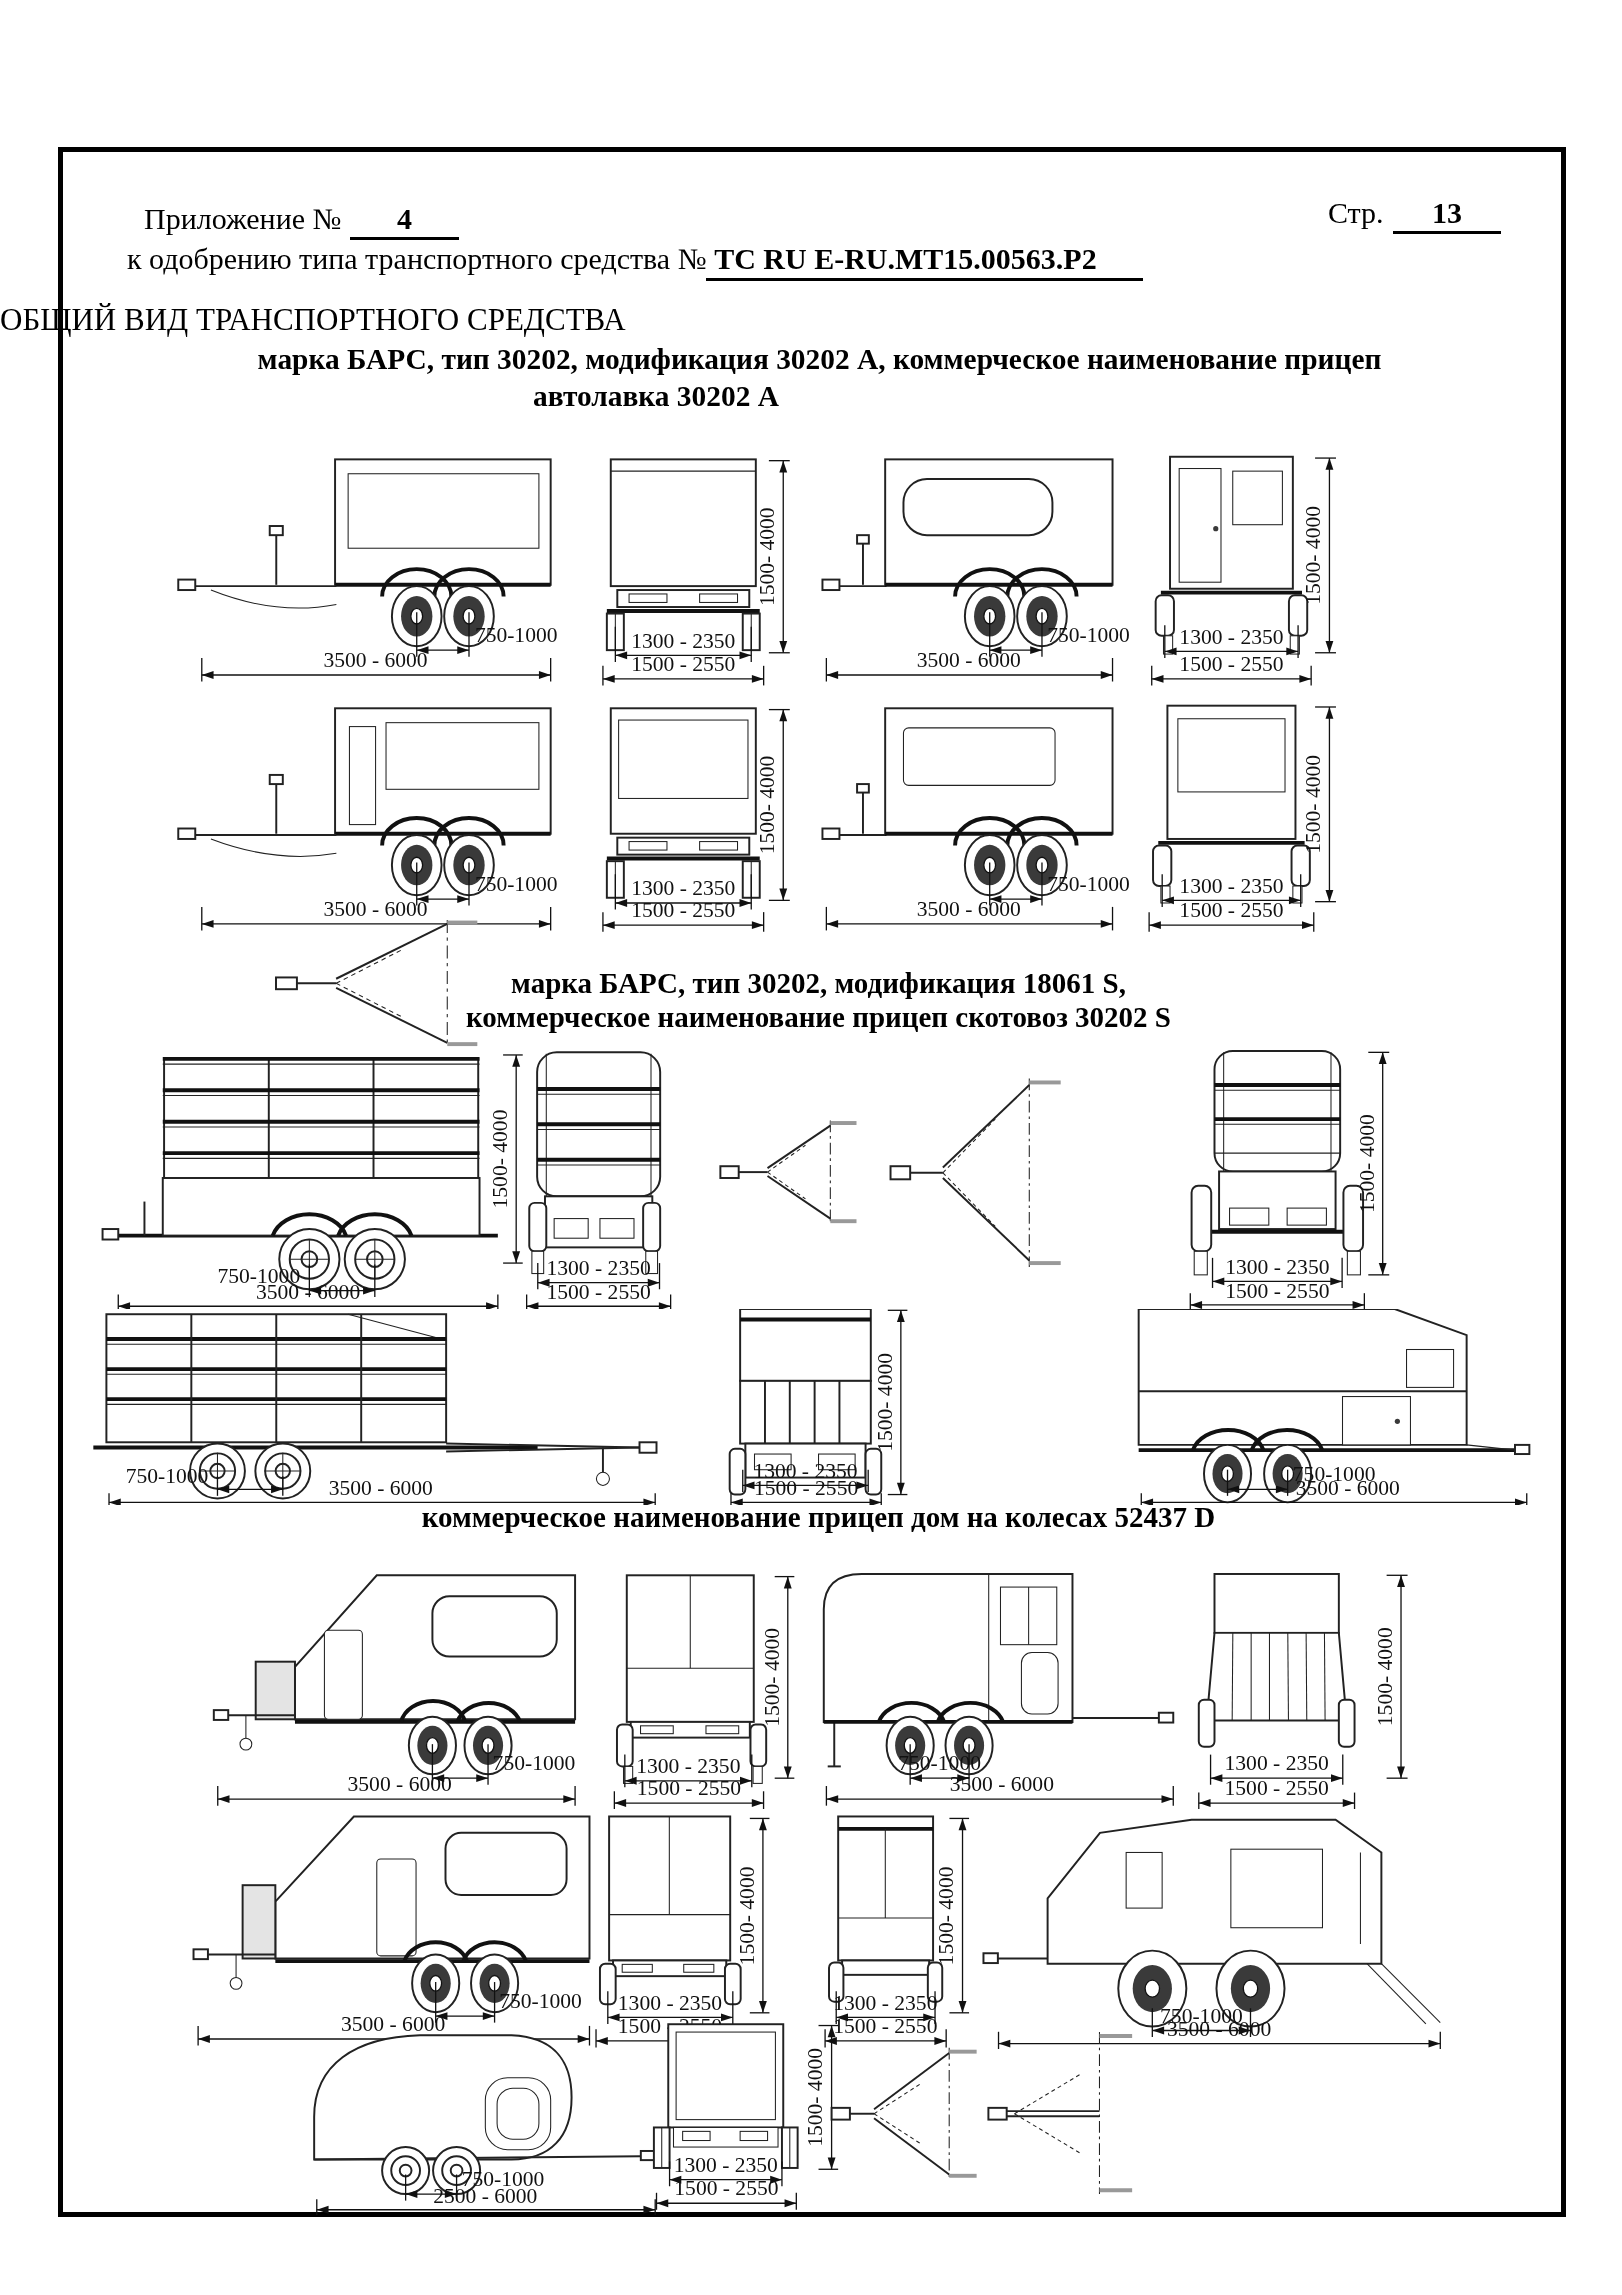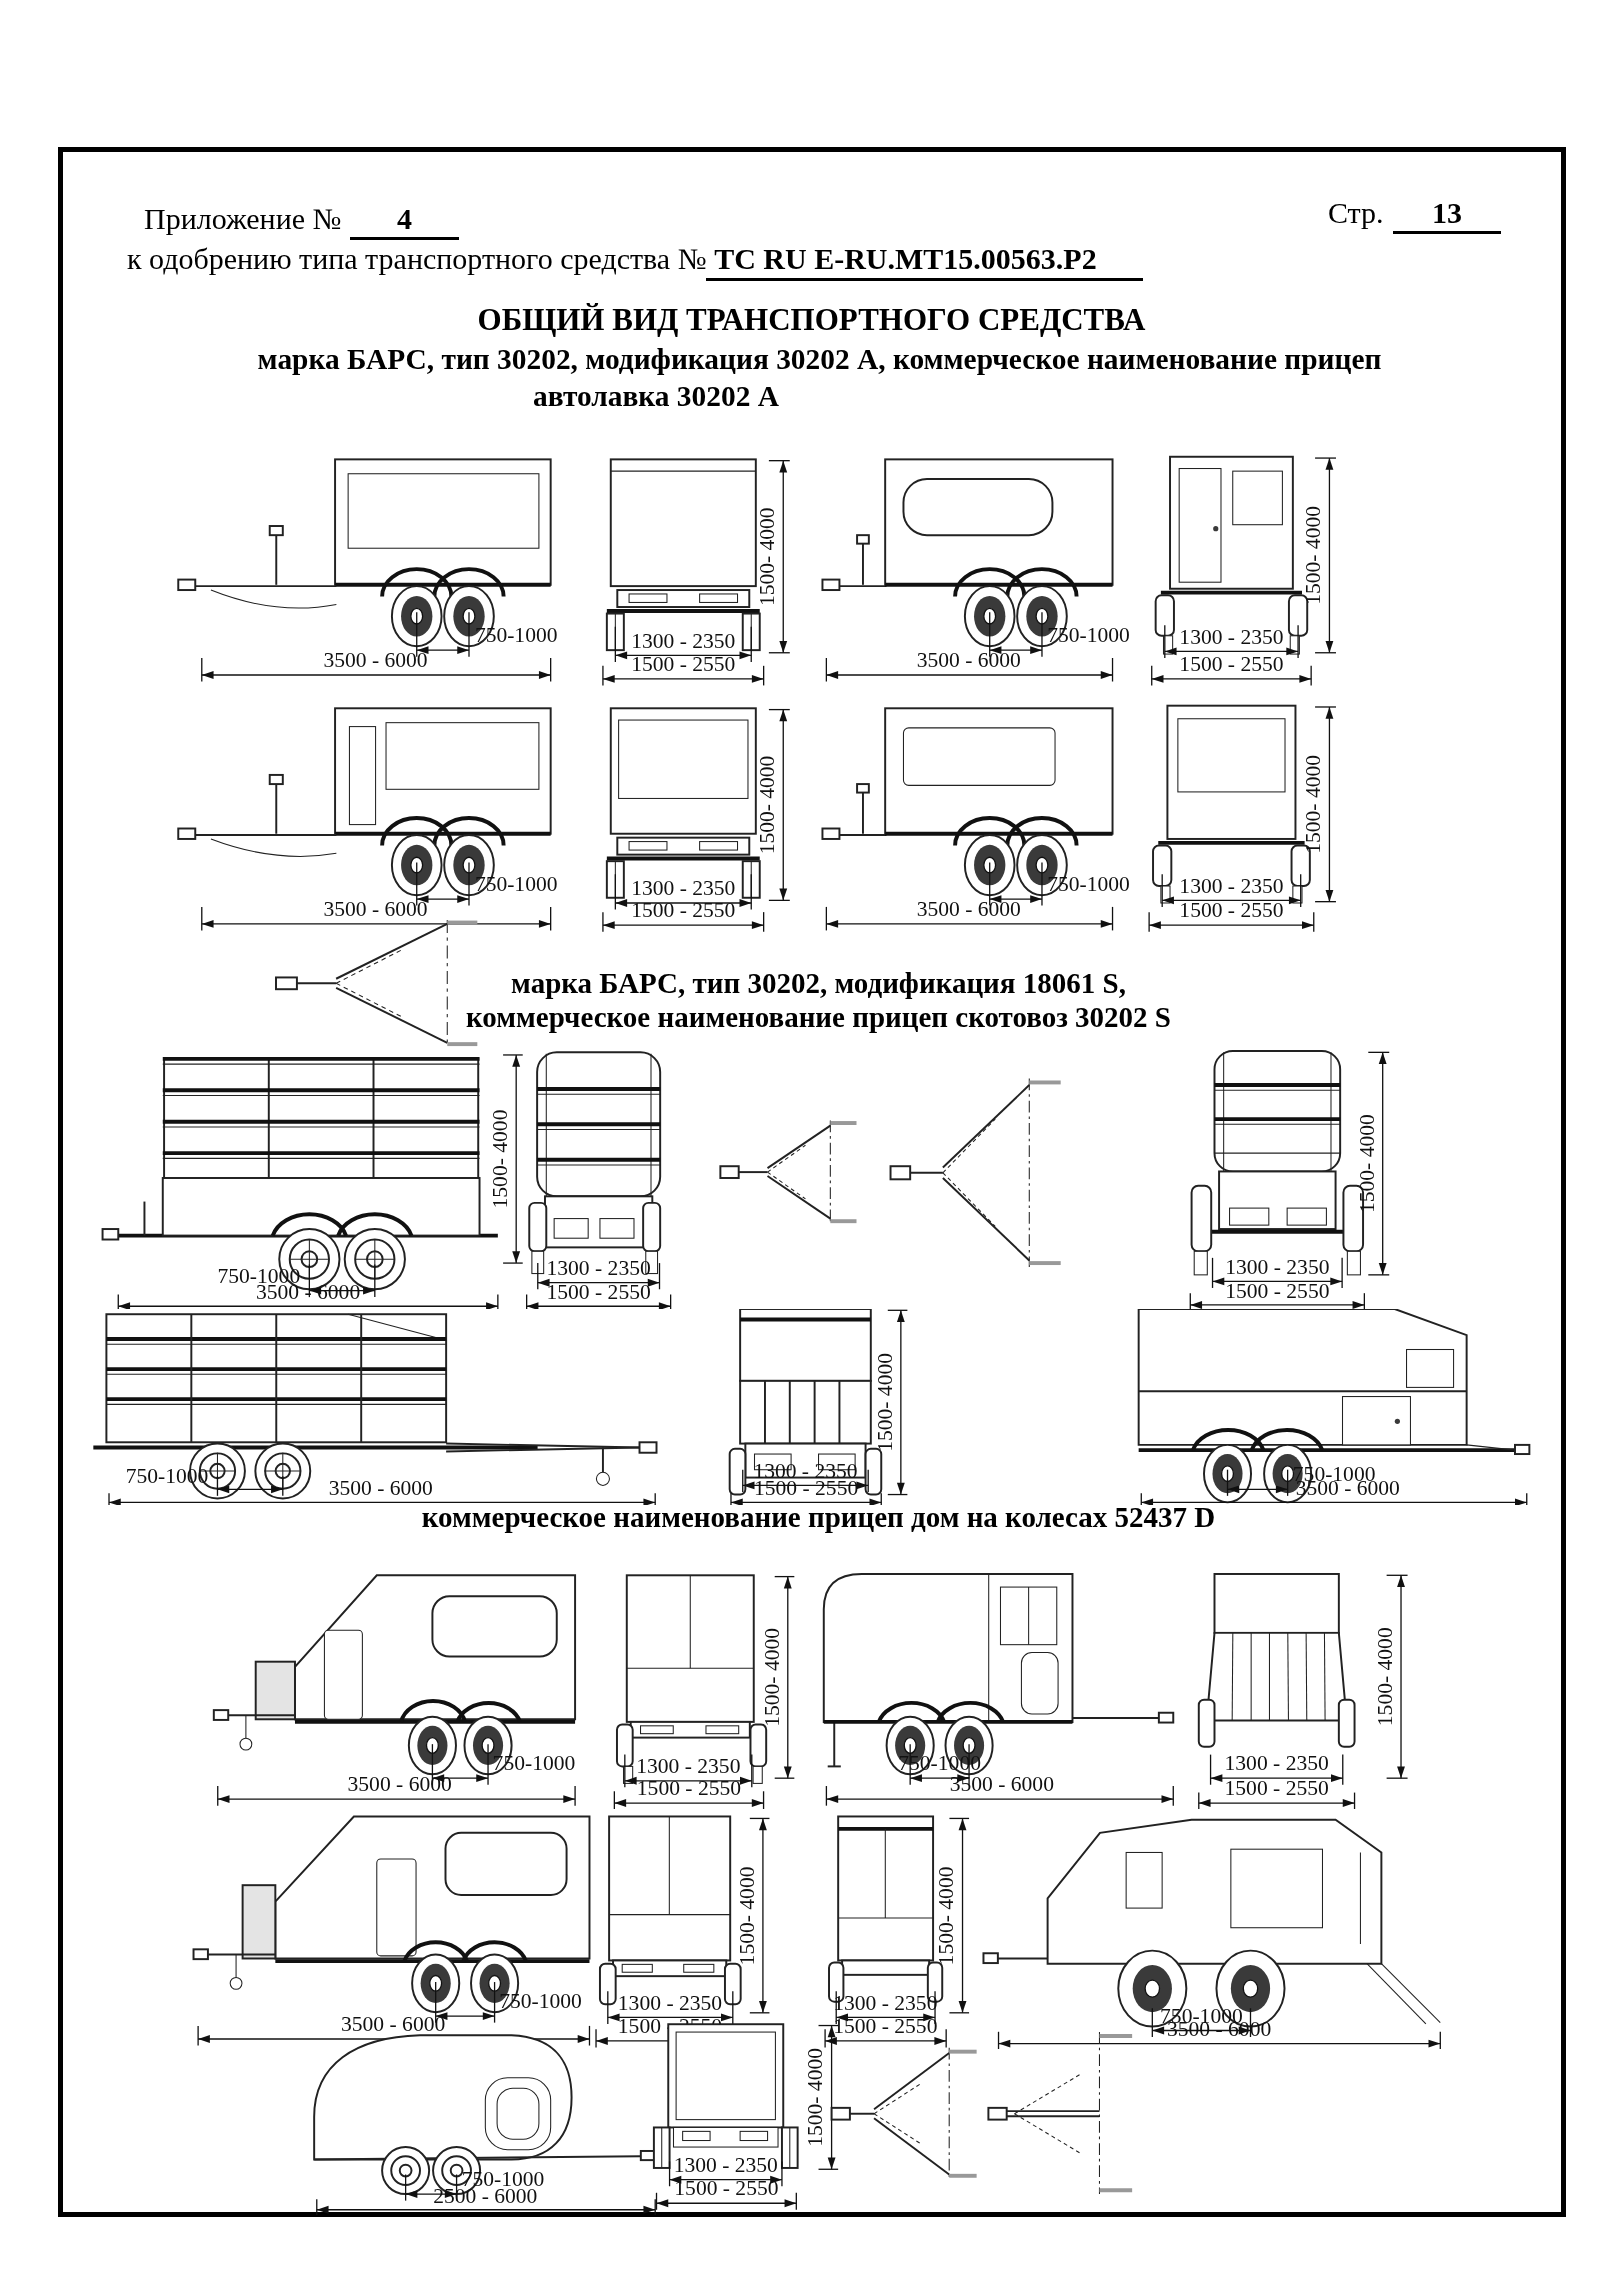--- a/index.html
+++ b/index.html
@@ -7,22 +7,22 @@
         font-family:"Liberation Serif",serif;color:#000;overflow:hidden;}
   .border{position:absolute;left:58px;top:147px;width:1508px;height:2070px;
           border:5.9px solid #000;box-sizing:border-box;}
   .hline{position:absolute;font-size:30px;white-space:nowrap;}
   .h1{left:107px;top:202px;margin-left:37px;}
   .hpage{left:1328px;top:196px;}
   .h2{left:127px;top:242px;}
   .blank{display:inline-block;min-width:98px;text-align:center;
          border-bottom:3.9px solid #000;font-weight:bold;margin-left:9.2px;padding:0 5.2px 1.3px 5.2px;}
   .approval{font-weight:bold;border-bottom:3.9px solid #000;padding:0 46px 2.6px 7.9px;}
-  .title{position:absolute;left:0;width:1623px;top:302px;text-align:center;
-         font-size:31px;font-weight:bold;}
+  .title{position:absolute;left:0;width:1623px;top:302px;text-align:left;
+         font-size:31px;font-weight:normal;}
   .sub1{position:absolute;left:8px;width:1623px;top:343px;text-align:center;font-size:29.4px;font-weight:bold;}
   .sub2{position:absolute;left:0;width:1312px;top:380px;text-align:center;font-size:29.4px;font-weight:bold;}
   .sec{position:absolute;left:105px;width:1427px;text-align:center;
        font-weight:bold;font-size:29px;line-height:34px;}
   .sec-s{top:966px;}
   .sec-d{top:1500px;}
   svg.row{position:absolute;left:79px;}
   
   .ln{stroke:#222;stroke-width:3;fill:none;}
   .lnf{stroke:#222;stroke-width:3;fill:#fff;}

